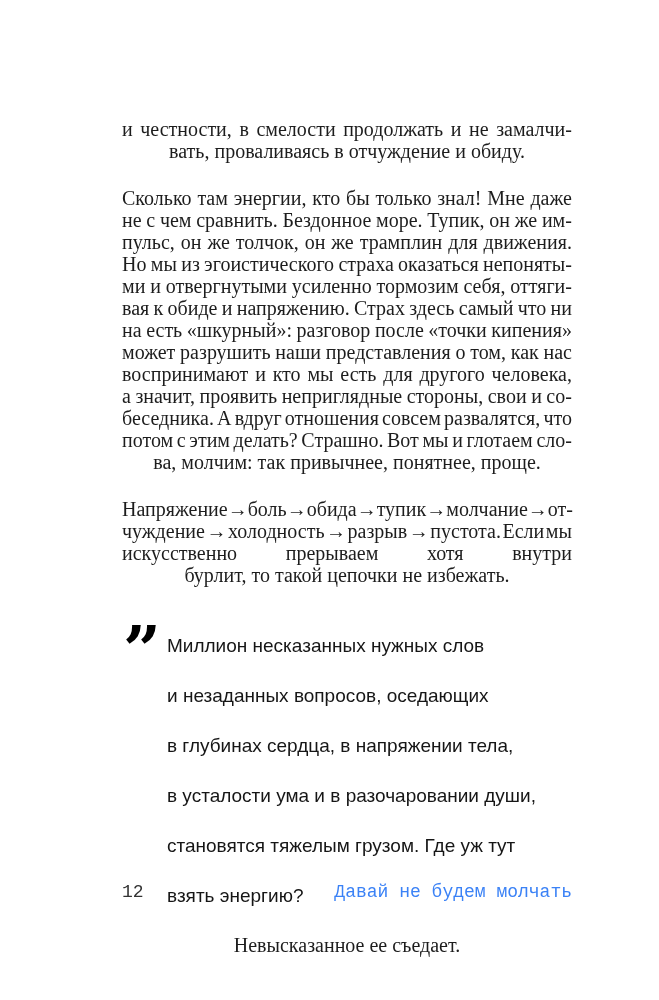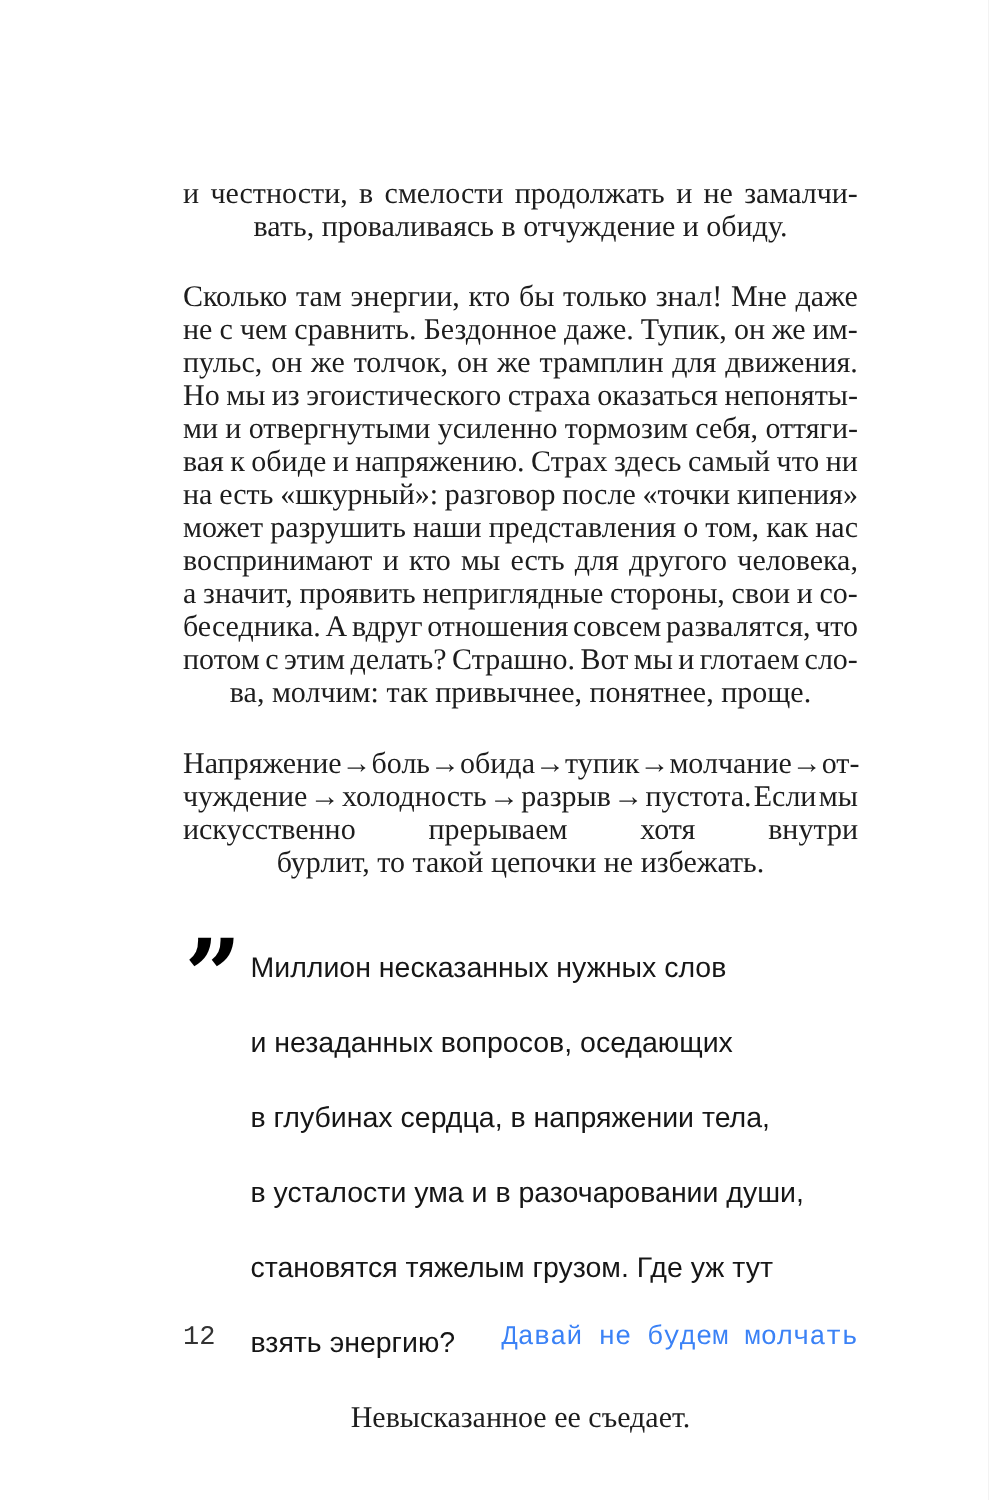--- a/index.html
+++ b/index.html
@@ -98,21 +98,21 @@
           <span>знал!</span>
           <span>Мне</span>
           <span>даже</span>
         </div>
         <div class="line">
           <span>не</span>
           <span>с</span>
           <span>чем</span>
           <span>сравнить.</span>
           <span>Бездонное</span>
-          <span>даже.</span>
+          <span>море.</span>
           <span>Тупик,</span>
           <span>он</span>
           <span>же</span>
           <span>им-</span>
         </div>
         <div class="line">
           <span>пульс,</span>
           <span>он</span>
           <span>же</span>
           <span>толчок,</span>

